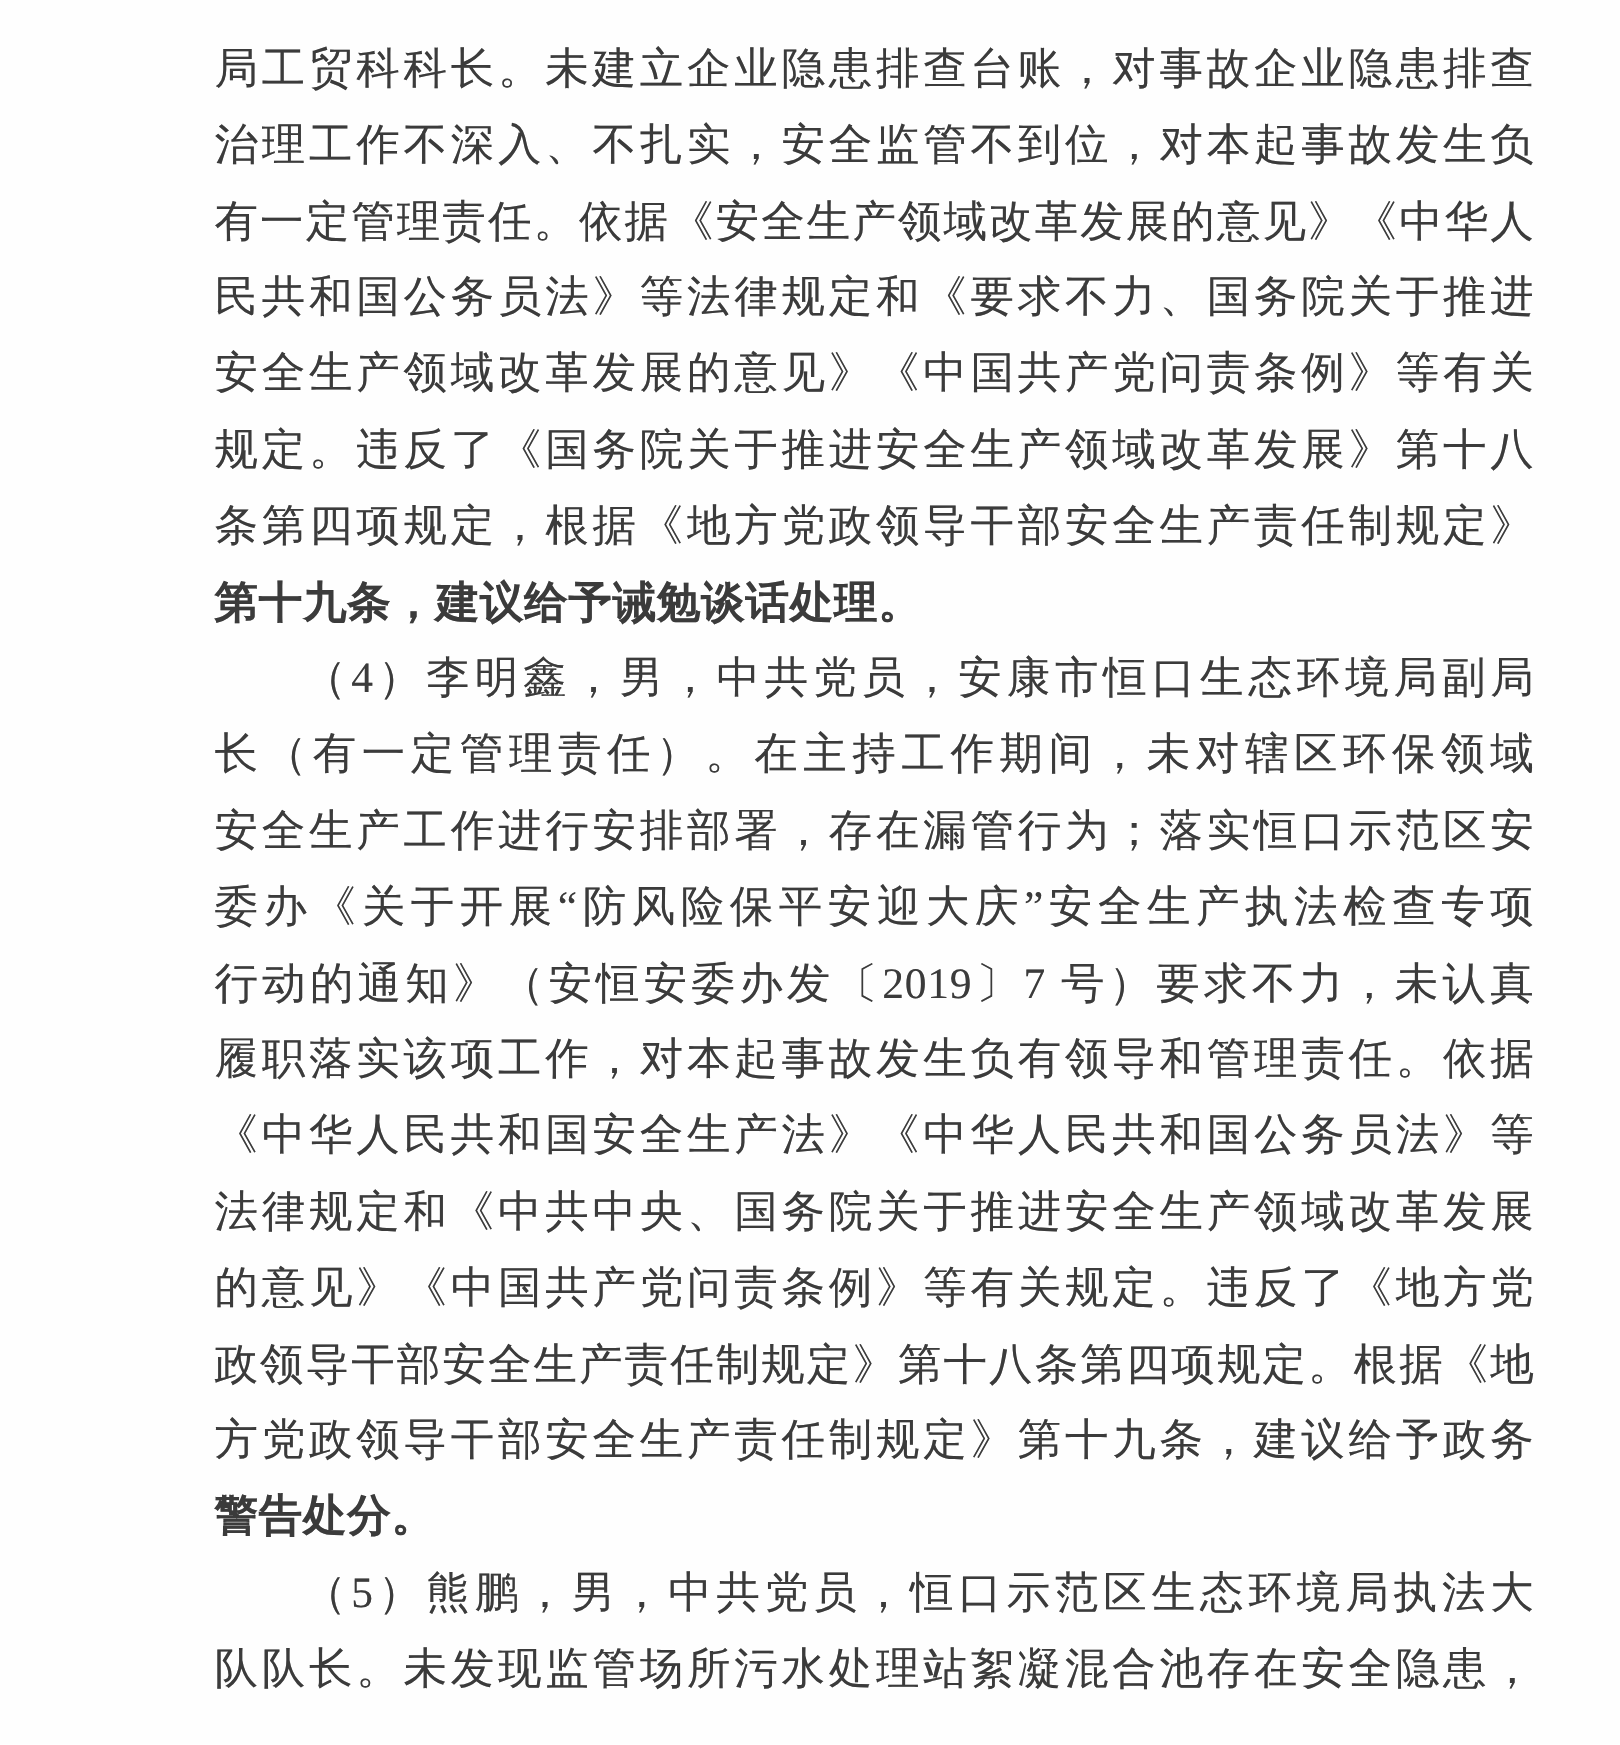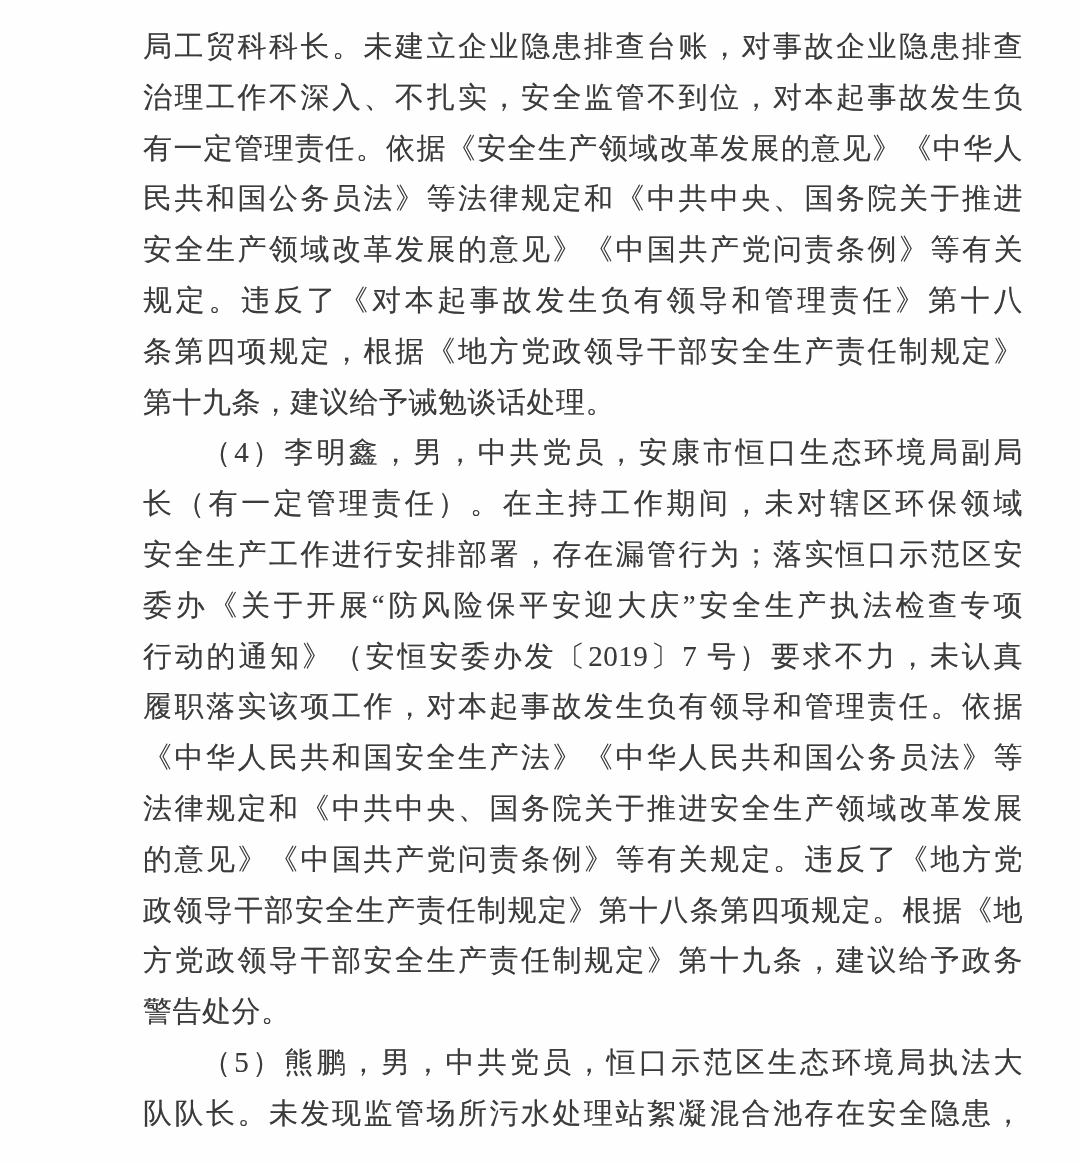--- a/index.html
+++ b/index.html
@@ -27,35 +27,36 @@
     height: 50.8px;
     line-height: 50.8px;
     text-align: justify;
     text-align-last: justify;
     letter-spacing: 0.5px;
     white-space: normal;
   }
   .line.left {
     text-align: center;
     text-align-last: left;
+    font-weight: bold;
   }
   .line.indent {
     padding-left: 59px;
   }
 </style>
 </head>
 <body>
 
 <div class="page">
   <div class="line">局工贸科科长。未建立企业隐患排查台账，对事故企业隐患排查</div>
   <div class="line">治理工作不深入、不扎实，安全监管不到位，对本起事故发生负</div>
   <div class="line">有一定管理责任。依据《安全生产领域改革发展的意见》《中华人</div>
-  <div class="line">民共和国公务员法》等法律规定和《中共中央、国务院关于推进</div>
+  <div class="line">民共和国公务员法》等法律规定和《要求不力、国务院关于推进</div>
   <div class="line">安全生产领域改革发展的意见》《中国共产党问责条例》等有关</div>
-  <div class="line">规定。违反了《对本起事故发生负有领导和管理责任》第十八</div>
+  <div class="line">规定。违反了《国务院关于推进安全生产领域改革发展》第十八</div>
   <div class="line">条第四项规定，根据《地方党政领导干部安全生产责任制规定》</div>
   <div class="line left">第十九条，建议给予诫勉谈话处理。</div>
   <div class="line indent">（4）李明鑫，男，中共党员，安康市恒口生态环境局副局</div>
   <div class="line">长（有一定管理责任）。在主持工作期间，未对辖区环保领域</div>
   <div class="line">安全生产工作进行安排部署，存在漏管行为；落实恒口示范区安</div>
   <div class="line">委办《关于开展“防风险保平安迎大庆”安全生产执法检查专项</div>
   <div class="line">行动的通知》（安恒安委办发〔2019〕7 号）要求不力，未认真</div>
   <div class="line">履职落实该项工作，对本起事故发生负有领导和管理责任。依据</div>
   <div class="line">《中华人民共和国安全生产法》《中华人民共和国公务员法》等</div>
   <div class="line">法律规定和《中共中央、国务院关于推进安全生产领域改革发展</div>

